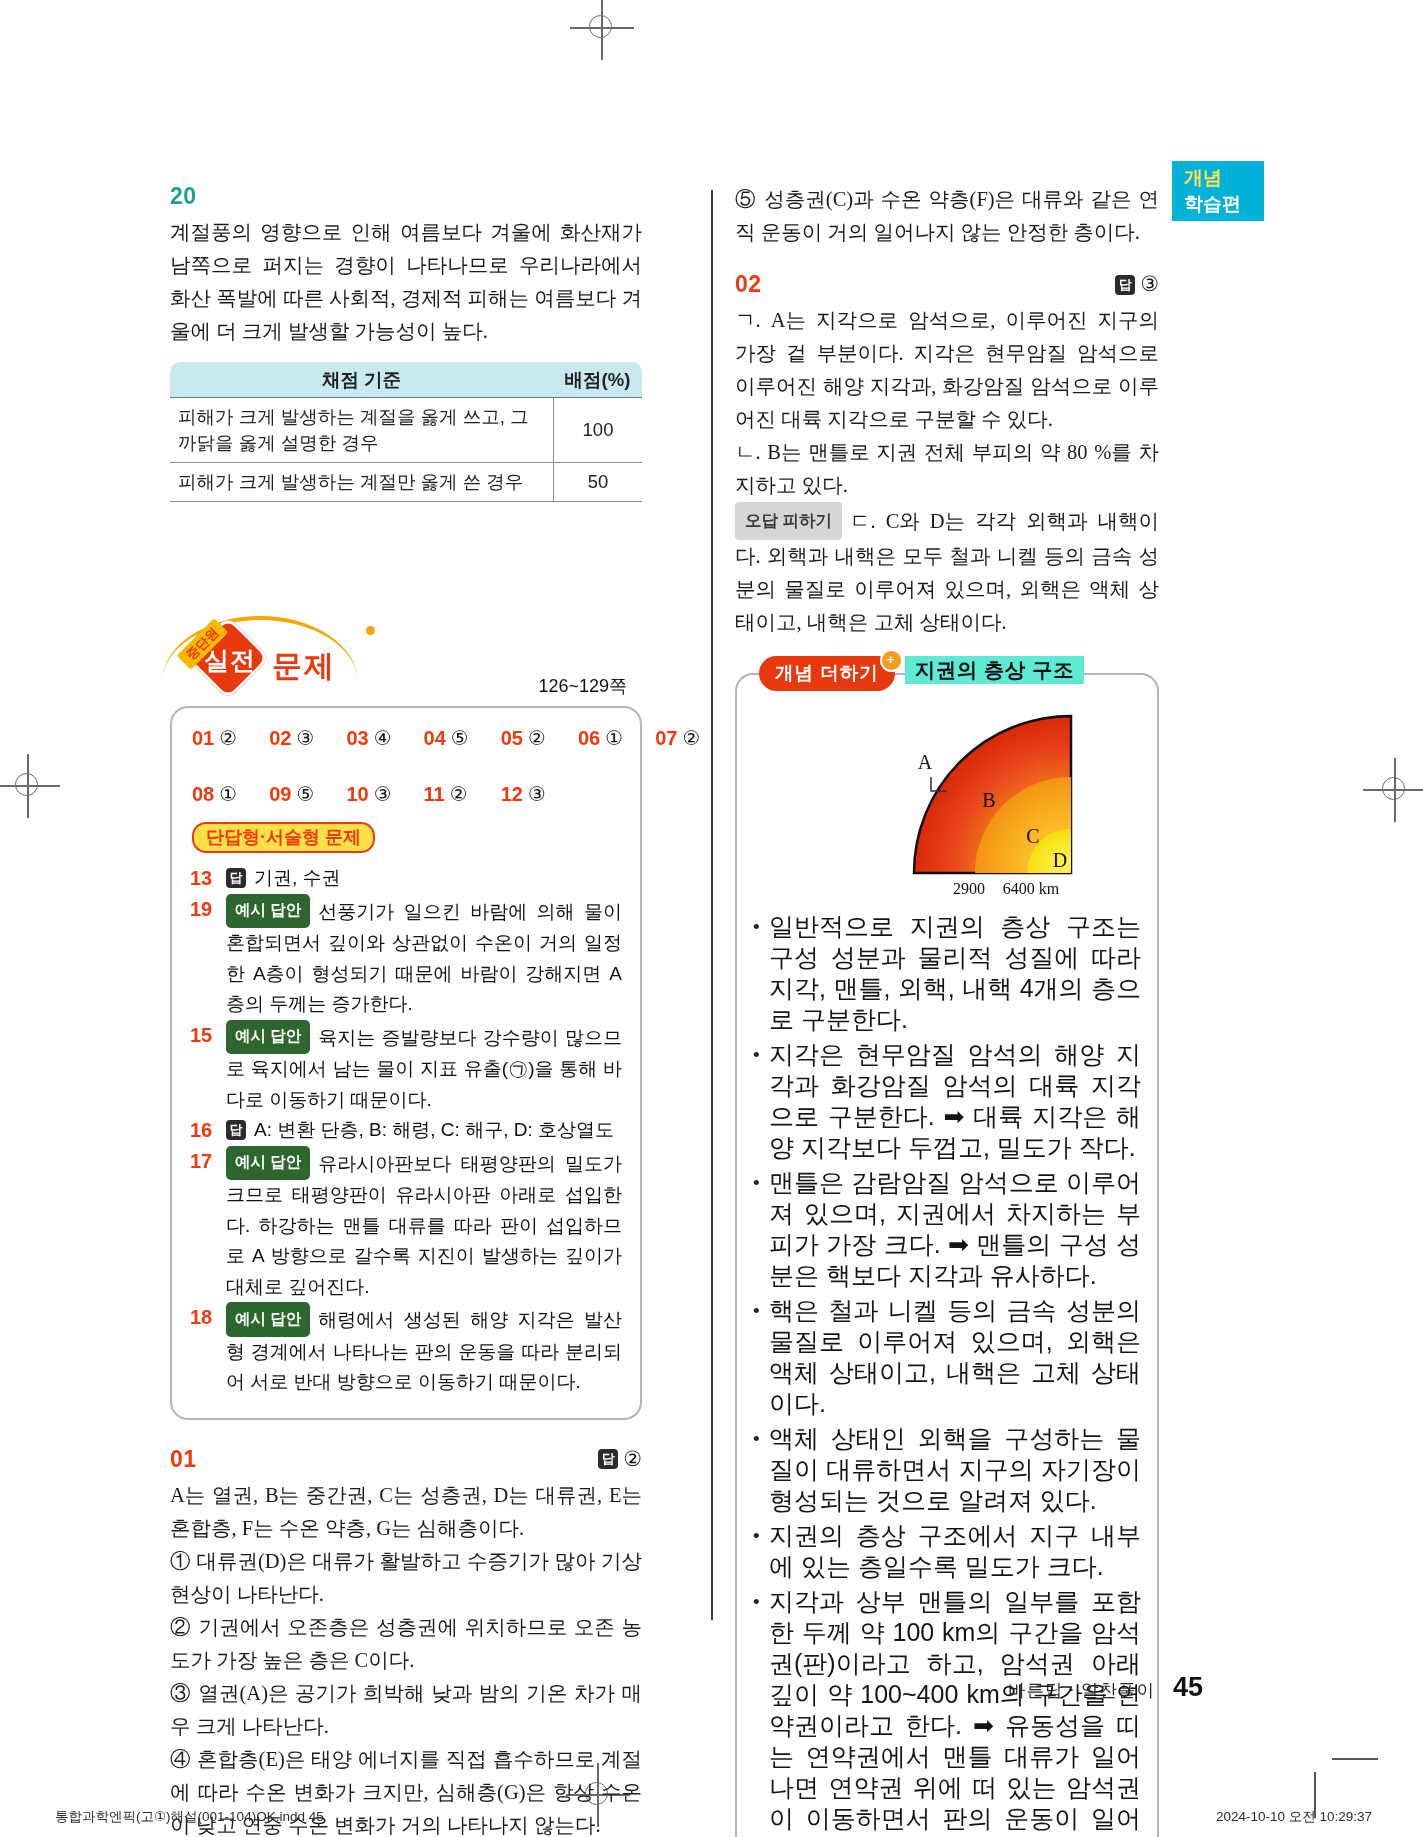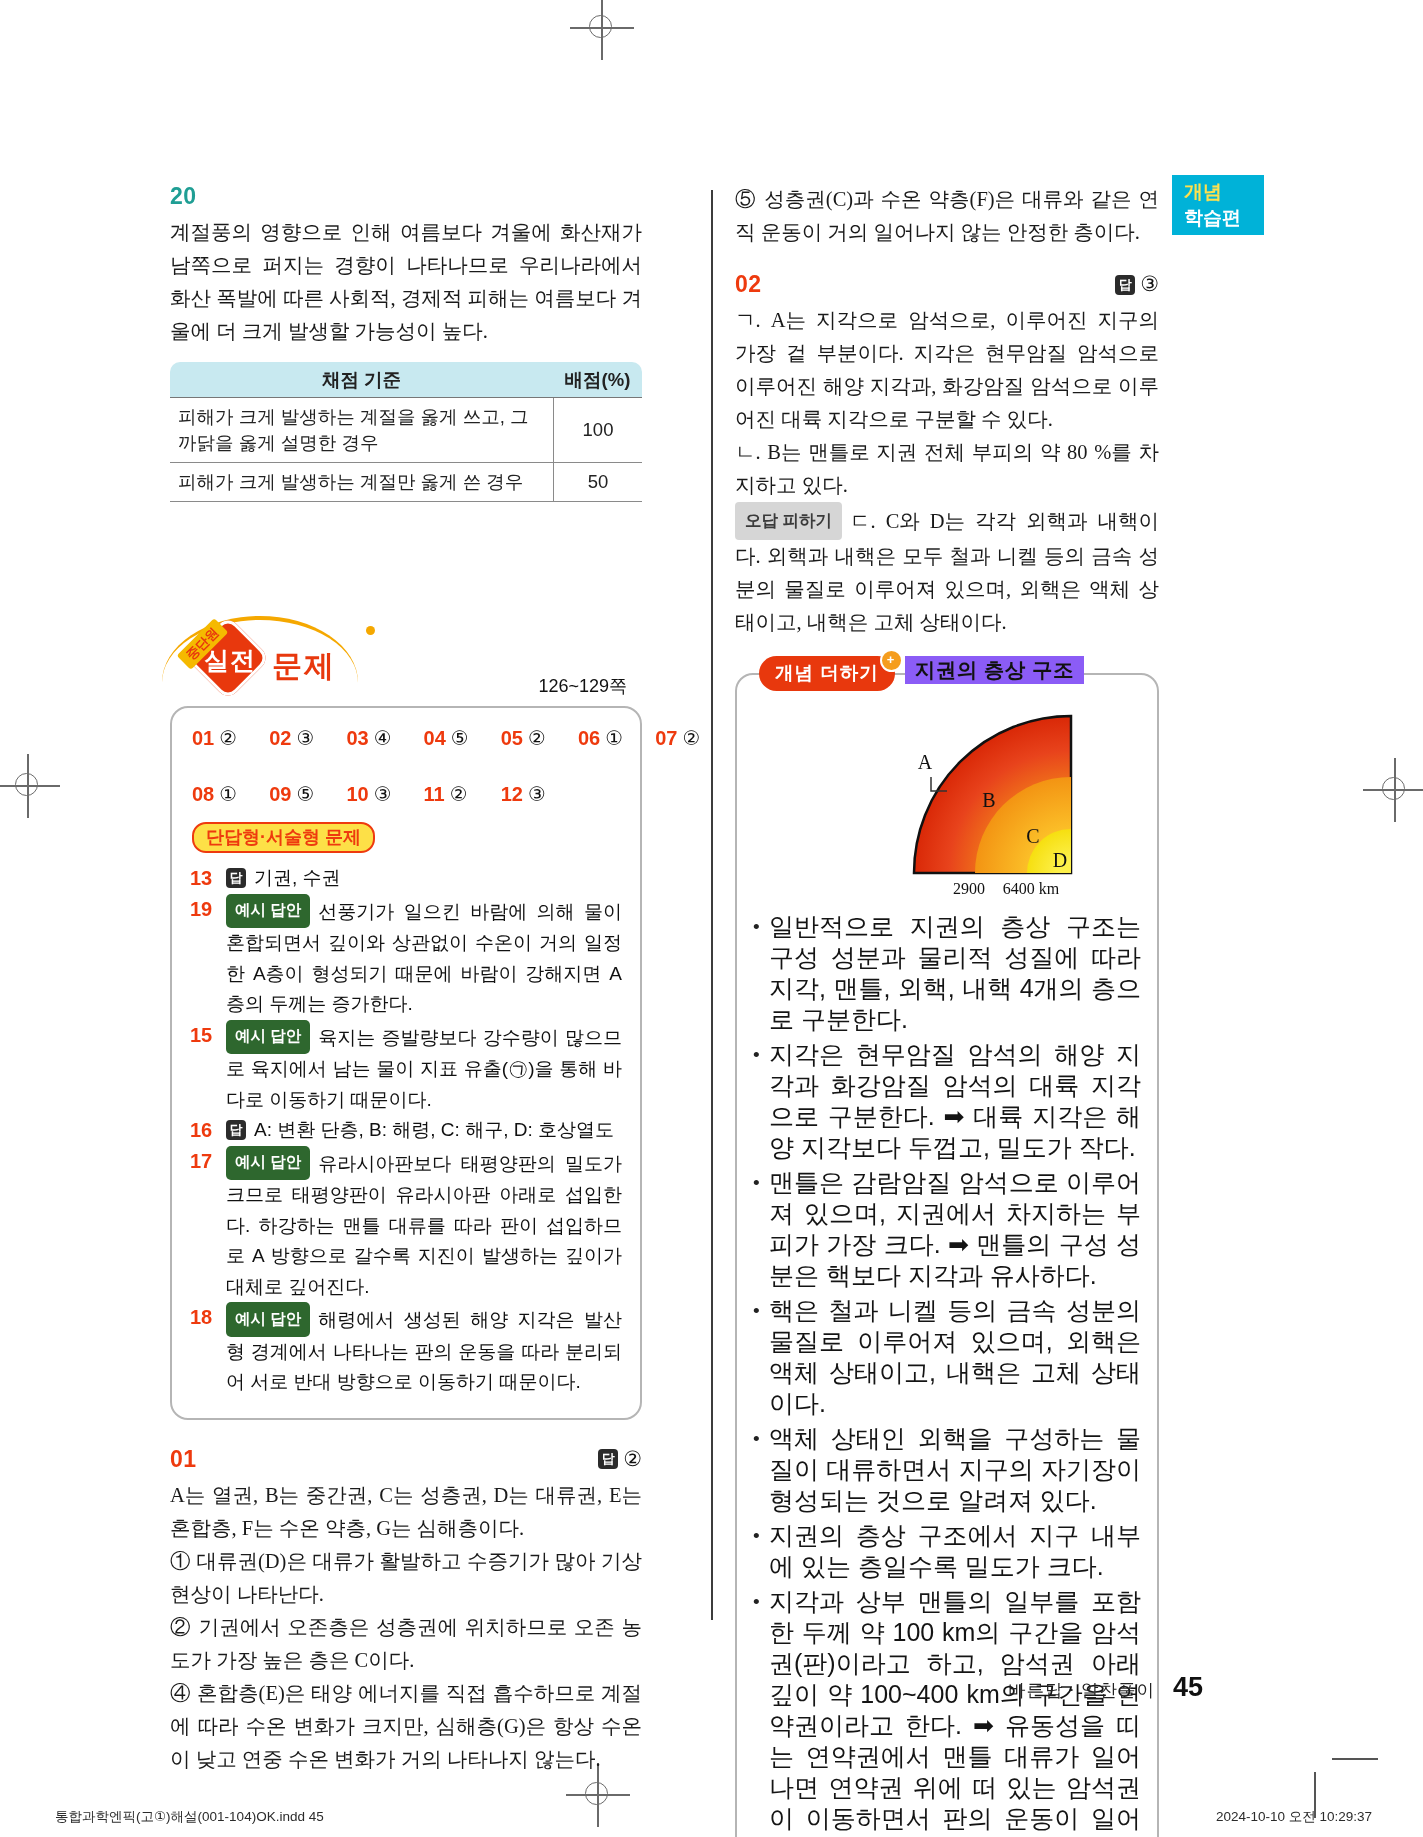--- a/index.html
+++ b/index.html
@@ -78,27 +78,27 @@
   .wrong-badge{display:inline-block;background:#d6d6d6;color:#3a3a3a;font-weight:bold;font-size:16.5px;
     font-family:"Liberation Sans","DejaVu Sans",sans-serif;border-radius:4px;padding:2px 10px 3px;margin-right:8px;vertical-align:2px;}
   
   .concept-box{position:relative;border:2px solid #b5b5b5;border-radius:18px;margin-top:34px;
     padding:26px 16px 18px 16px;font-family:"Liberation Sans","DejaVu Sans",sans-serif;}
   .concept-head{position:absolute;left:22px;top:-19px;display:flex;align-items:flex-start;gap:10px;}
   .concept-badge{position:relative;background:#e8380d;color:#fff;font-weight:bold;font-size:18.5px;
     border-radius:18px;padding:4px 16px 6px;letter-spacing:1px;}
   .concept-plus{position:absolute;right:-8px;top:-7px;width:19px;height:19px;background:#f59d1e;border:2px solid #fff;
     border-radius:50%;color:#fff;font-size:13px;font-weight:bold;text-align:center;line-height:17px;}
-  .concept-title{background:#8b5cf6;color:#111;font-weight:bold;font-size:20.5px;padding:0 10px;letter-spacing:.5px;}
+  .concept-title{background:#5eead4;color:#111;font-weight:bold;font-size:20.5px;padding:0 10px;letter-spacing:.5px;}
   .diagram-wrap{margin:2px 10px 4px 128px;}
   .bullet{display:flex;margin-top:4px;}
   .bullet .dot{flex:0 0 16px;color:#222;font-size:19px;line-height:31px;}
   .bullet .btxt{flex:1;font-size:25px;line-height:31px;text-align:justify;color:#141414;}
   
-  .edition-badge{position:absolute;left:1172px;top:175px;width:92px;height:60px;background:#00b2d8;
+  .edition-badge{position:absolute;left:1172px;top:161px;width:92px;height:60px;background:#00b2d8;
     font-family:"Liberation Sans","DejaVu Sans",sans-serif;font-weight:bold;font-size:19px;
     padding:4px 0 0 12px;box-sizing:border-box;line-height:26px;}
   .edition-badge .l1{color:#ffe14d;}
   .edition-badge .l2{color:#ffffff;}
   
   .page-footer{position:absolute;left:735px;top:1672px;width:468px;text-align:right;}
   .page-footer .flabel{font-size:17.5px;color:#222;letter-spacing:1px;}
   .page-footer .fnum{font-family:"Liberation Sans","DejaVu Sans",sans-serif;font-weight:900;font-size:27px;color:#111;margin-left:14px;}
   .print-info{position:absolute;top:1808px;font-family:"Liberation Sans","DejaVu Sans",sans-serif;font-size:13.5px;color:#2b2b2b;}
   .print-left{left:55px;}
@@ -222,20 +222,21 @@
   <div class="qhead mt26">
     <span class="qnum red">01</span>
     <span class="ansline">
       <span class="dap-sq">답</span>
       <span class="circ">②</span>
     </span>
   </div>
   <p class="body-p">A는 열권, B는 중간권, C는 성층권, D는 대류권, E는 혼합층, F는 수온 약층, G는 심해층이다.</p>
   <p class="body-p">① 대류권(D)은 대류가 활발하고 수증기가 많아 기상 현상이 나타난다.</p>
   <p class="body-p">② 기권에서 오존층은 성층권에 위치하므로 오존 농도가 가장 높은 층은 C이다.</p>
+  <p class="body-p">③ 열권(A)은 공기가 희박해 낮과 밤의 기온 차가 매우 크게 나타난다.</p>
   <p class="body-p">④ 혼합층(E)은 태양 에너지를 직접 흡수하므로 계절에 따라 수온 변화가 크지만, 심해층(G)은 항상 수온이 낮고 연중 수온 변화가 거의 나타나지 않는다.</p>
 </div>
 
 <div class="col col-right">
 
   <p class="body-p">⑤ 성층권(C)과 수온 약층(F)은 대류와 같은 연직 운동이 거의 일어나지 않는 안정한 층이다.</p>
 
   <div class="qhead" style="margin-top:22px;">
     <span class="qnum red">02</span>
     <span class="ansline">

